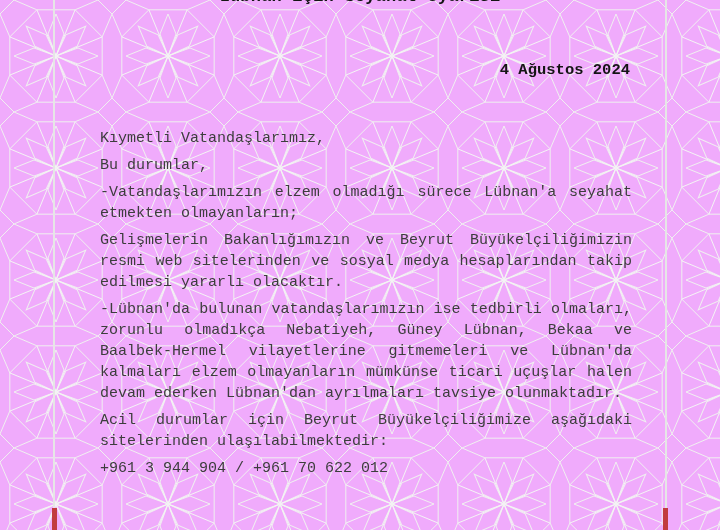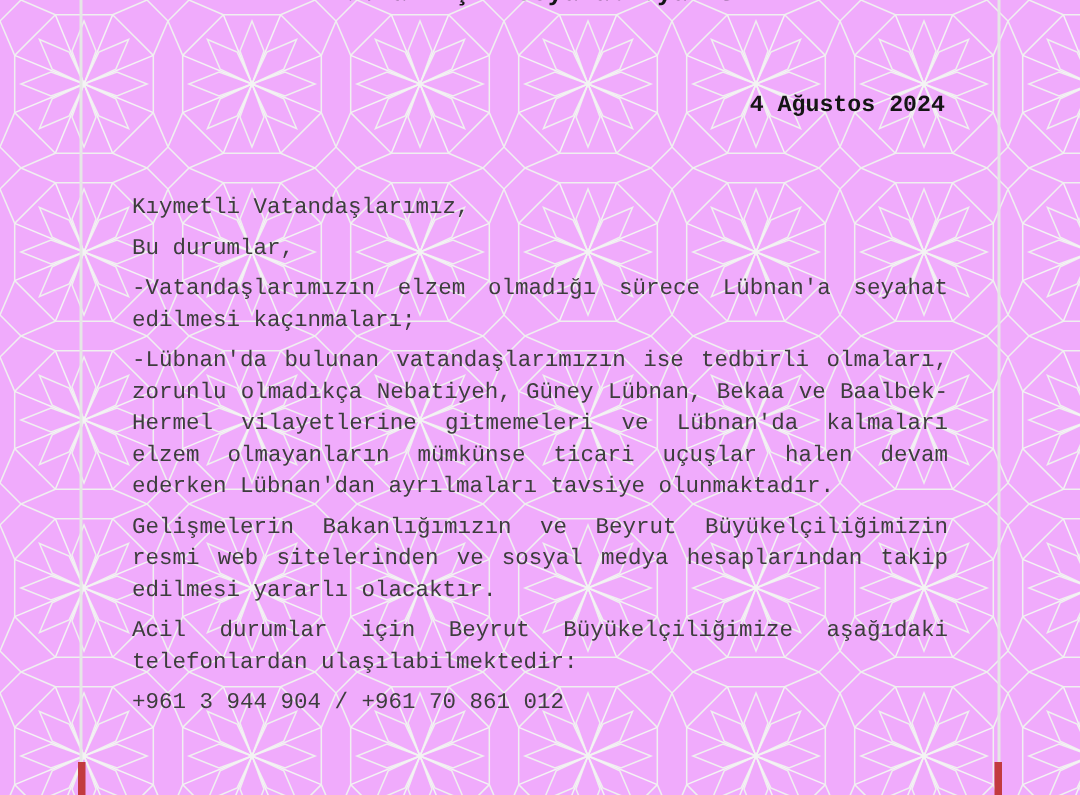--- a/index.html
+++ b/index.html
@@ -68,21 +68,21 @@
     position: absolute;
     top: 128px;
     left: 88px;
     width: 544px;
     z-index: 3;
     color: #3d3d3d;
     font-size: 15px;
     line-height: 21px;
   }
   .doc-body p {
-    margin: 0 0 6px 0;
+    margin: 0 0 6px 12px;
     text-align: justify;
   }
 </style>
 </head>
 <body>
 
 <div class="canvas">
 
   <svg class="pattern-bg" width="720" height="530" xmlns="http://www.w3.org/2000/svg" aria-hidden="true">
     <defs>
@@ -138,20 +138,20 @@
   <div class="accent-bar left"></div>
   <div class="accent-bar right"></div>
 
   <div class="doc-title">Lübnan için Seyahat Uyarısı</div>
 
   <div class="doc-date">4 Ağustos 2024</div>
 
   <div class="doc-body">
     <p>Kıymetli Vatandaşlarımız,</p>
     <p>Bu durumlar,</p>
-    <p>-Vatandaşlarımızın elzem olmadığı sürece Lübnan'a seyahat edilmesi kaçınmaları;</p>
+    <p>-Vatandaşlarımızın elzem olmadığı sürece Lübnan'a seyahat etmekten olmayanların;</p>
+    <p>Gelişmelerin Bakanlığımızın ve Beyrut Büyükelçiliğimizin resmi web sitelerinden ve sosyal medya hesaplarından takip edilmesi yararlı olacaktır.</p>
     <p>-Lübnan'da bulunan vatandaşlarımızın ise tedbirli olmaları, zorunlu olmadıkça Nebatiyeh, Güney Lübnan, Bekaa ve Baalbek-Hermel vilayetlerine gitmemeleri ve Lübnan'da kalmaları elzem olmayanların mümkünse ticari uçuşlar halen devam ederken Lübnan'dan ayrılmaları tavsiye olunmaktadır.</p>
-    <p>Gelişmelerin Bakanlığımızın ve Beyrut Büyükelçiliğimizin resmi web sitelerinden ve sosyal medya hesaplarından takip edilmesi yararlı olacaktır.</p>
-    <p>Acil durumlar için Beyrut Büyükelçiliğimize aşağıdaki telefonlardan ulaşılabilmektedir:</p>
-    <p>+961 3 944 904 / +961 70 861 012</p>
+    <p>Acil durumlar için Beyrut Büyükelçiliğimize aşağıdaki sitelerinden ulaşılabilmektedir:</p>
+    <p>+961 3 944 904 / +961 70 622 012</p>
   </div>
 
 </div>
 
 </body></html>

